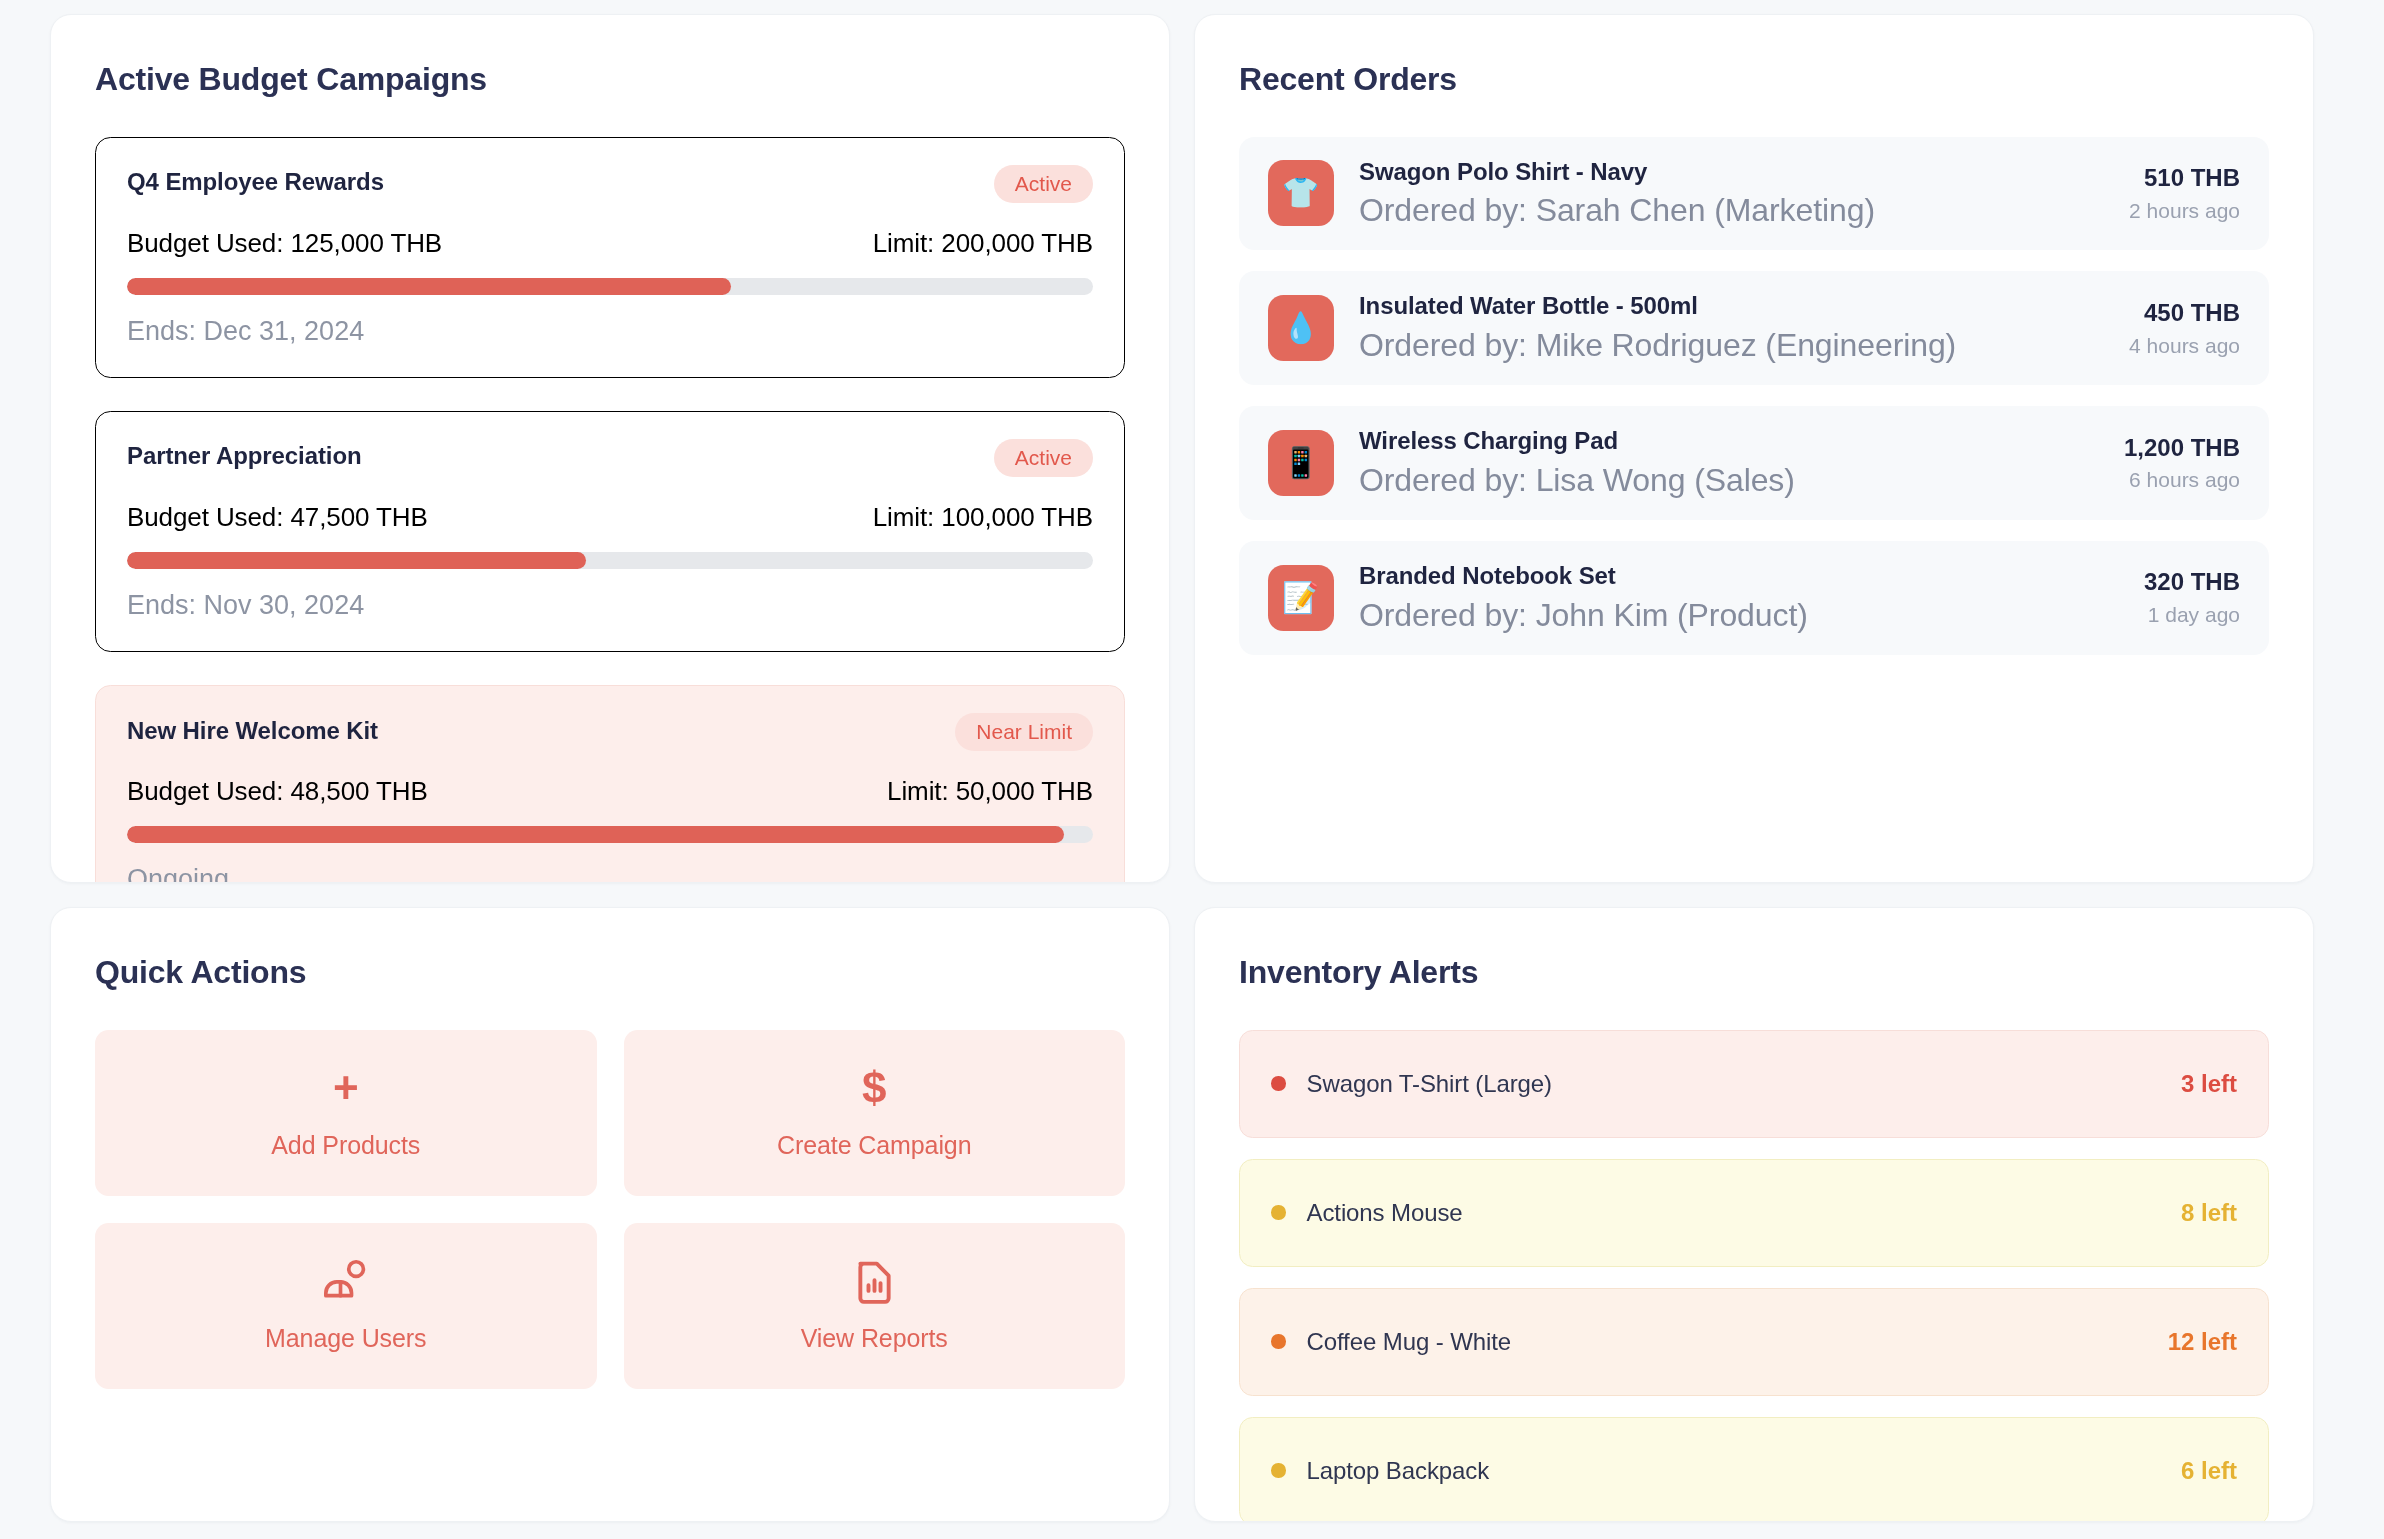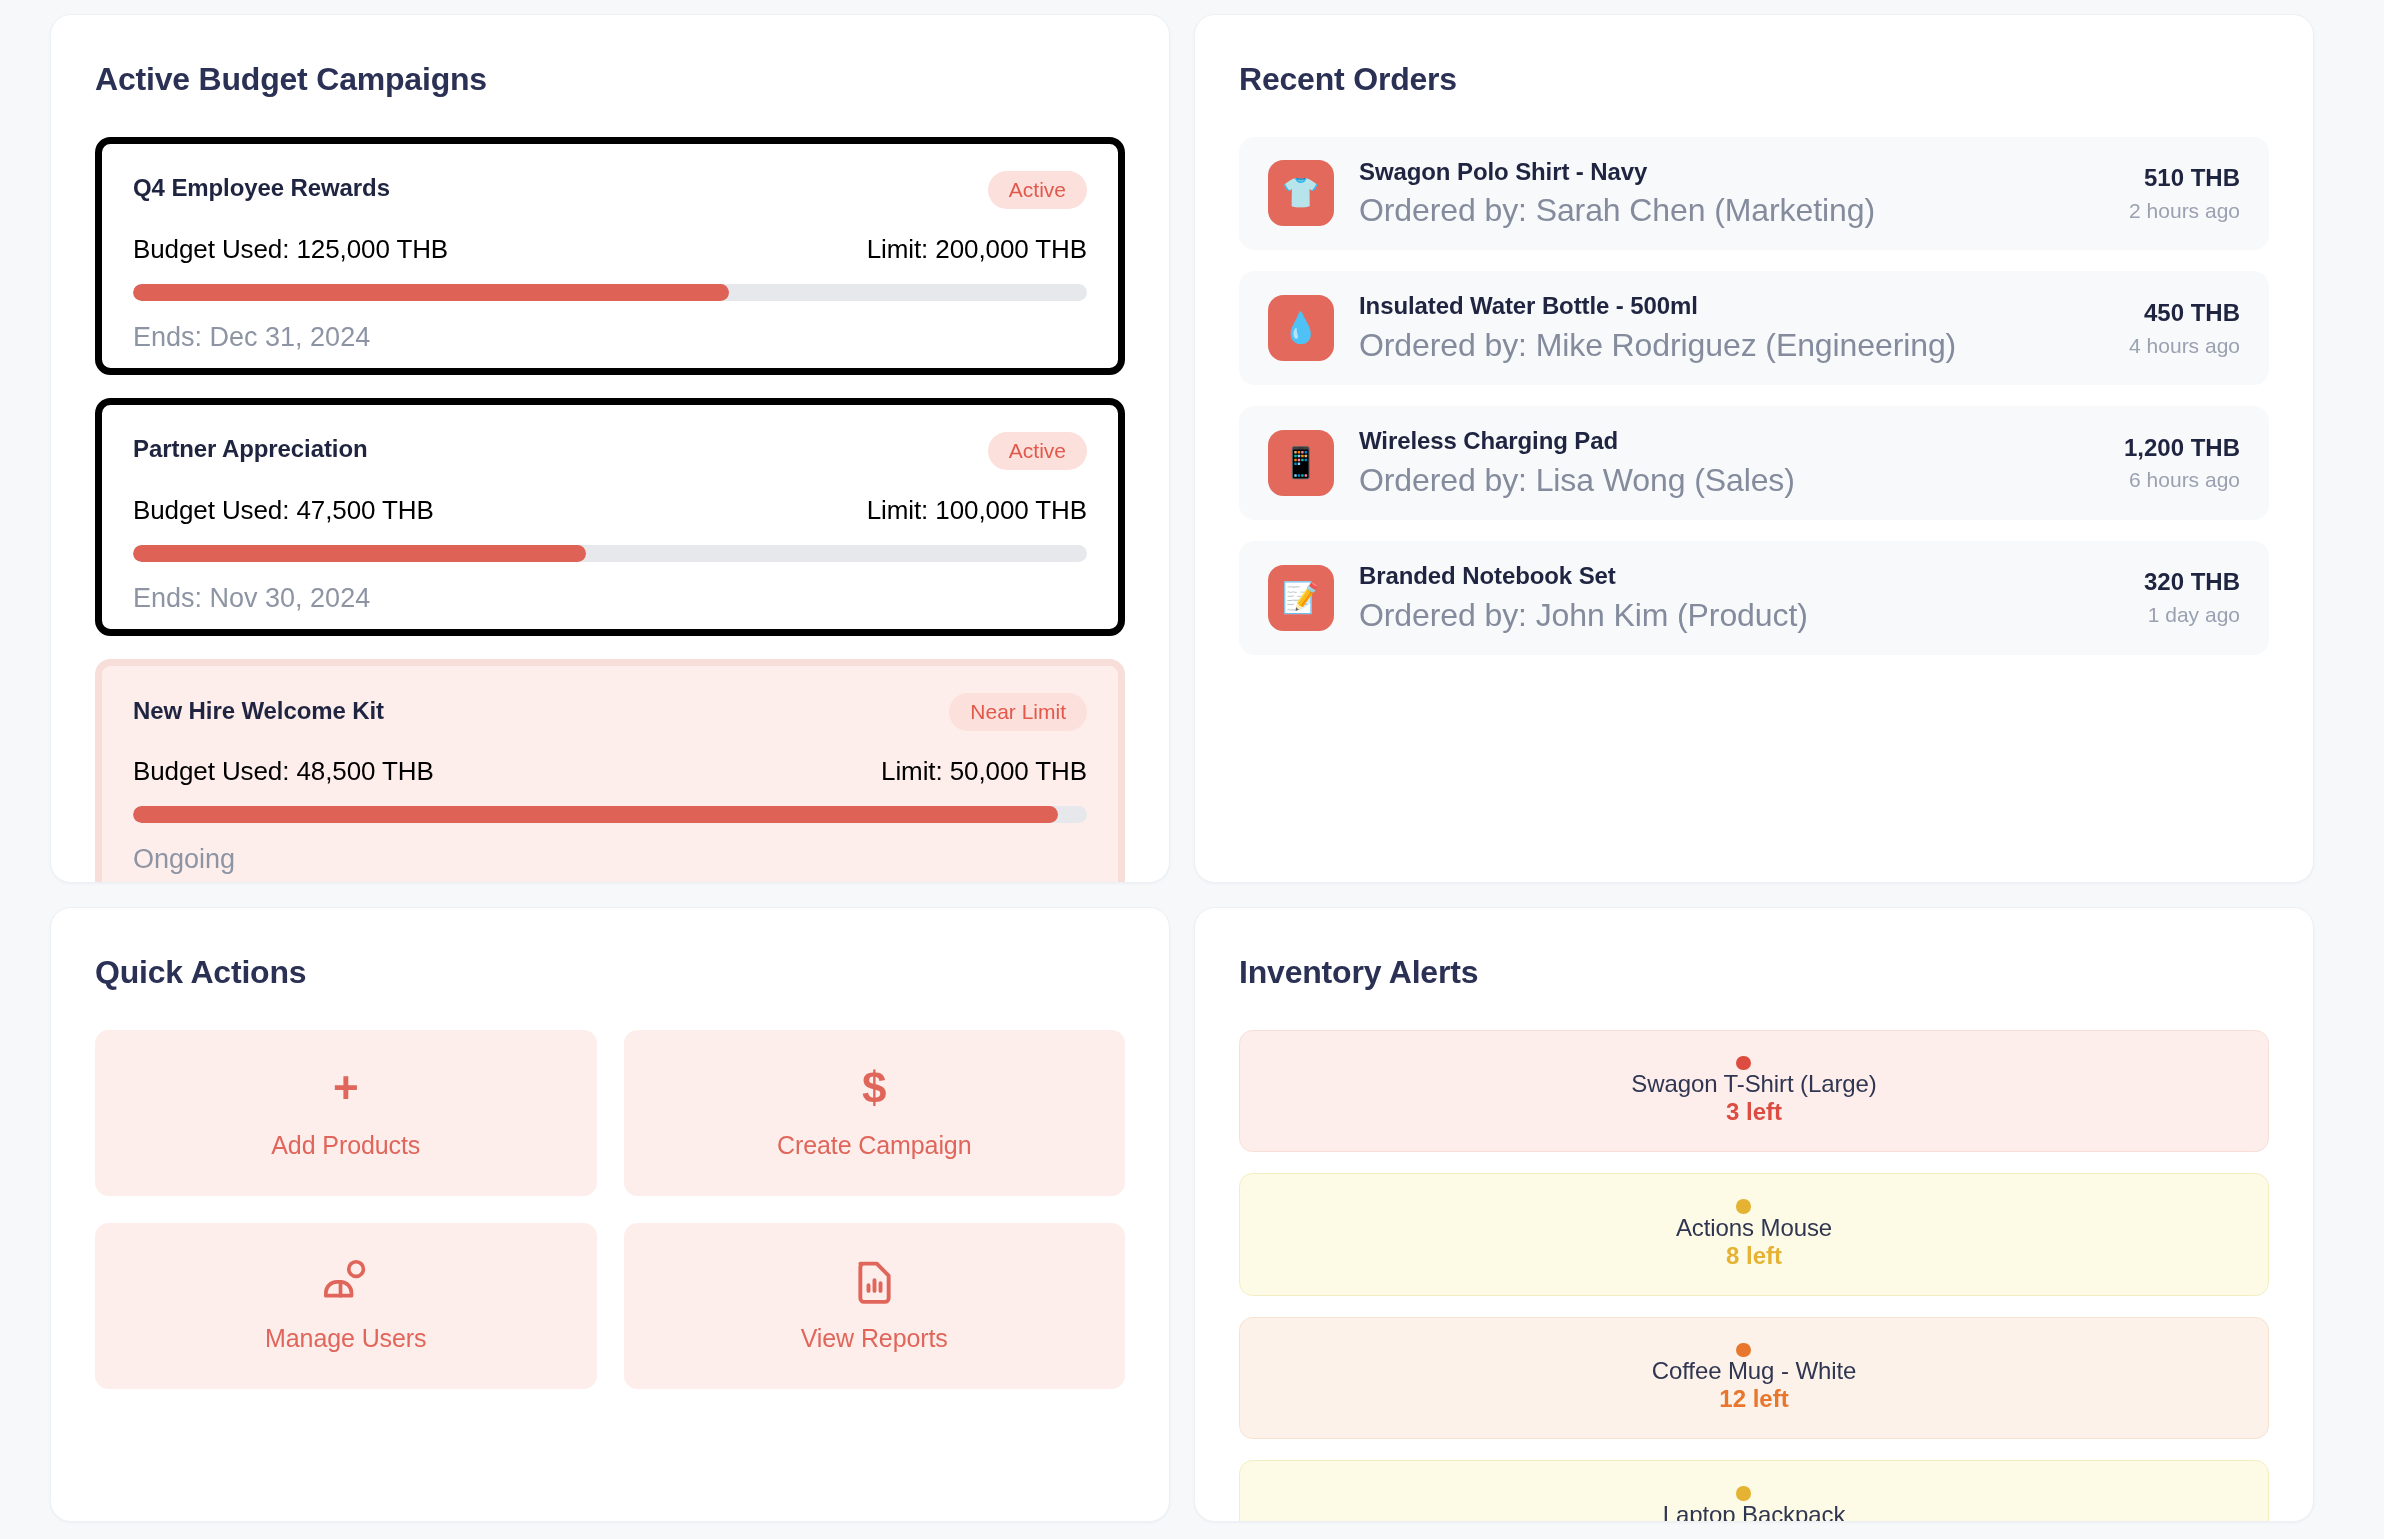--- a/index.html
+++ b/index.html
@@ -31,24 +31,24 @@
   .card-title {
     font-size: 32px;
     font-weight: 700;
     color: #2b3154;
     letter-spacing: -0.2px;
     margin-bottom: 39px;
   }
 
   
   .campaign {
-    border: 7px solid #000000;
+    border: 1px solid #000000;
     border-radius: 15.4px;
-    padding: 27px 31px 15px 31px;
-    margin-bottom: 23px;
+    padding: 27px 31px 30px 31px;
+    margin-bottom: 33px;
     background: #ffffff;
   }
   .campaign.near-limit {
     background: #fdeeeb;
     border-color: #f8ded9;
   }
   .camp-head {
     display: flex; align-items: flex-start; justify-content: space-between;
     margin-bottom: 25px;
   }
@@ -110,23 +110,22 @@
   .action-icon {
     color: #e0655a; display: flex; align-items: center; justify-content: center;
     height: 44px;
   }
   .action-icon.glyph { font-size: 44px; font-weight: 700; line-height: 1; }
   .action-label { font-size: 25px; color: #e0655a; letter-spacing: -0.1px; }
 
   
   .alert {
     display: flex; align-items: center;
-    border-radius: 13.5px; padding: 25px 31px; margin-bottom: 21px;
+    border-radius: 13.5px; padding: 39px 31px; margin-bottom: 21px;
     border: 1px solid transparent;
-    flex-direction: column;
   }
   .alert-dot {
     width: 14.5px; height: 14.5px; border-radius: 50%;
     flex: 0 0 14.5px; margin-right: 21px;
   }
   .alert-name { flex: 1 1 auto; font-size: 24px; color: #303651; letter-spacing: -0.1px; }
   .alert-count { font-size: 24px; font-weight: 700; }
   .view-all {
     text-align: center; font-size: 25px; color: #e0655a;
     margin-top: 33px; cursor: pointer; letter-spacing: -0.1px;

